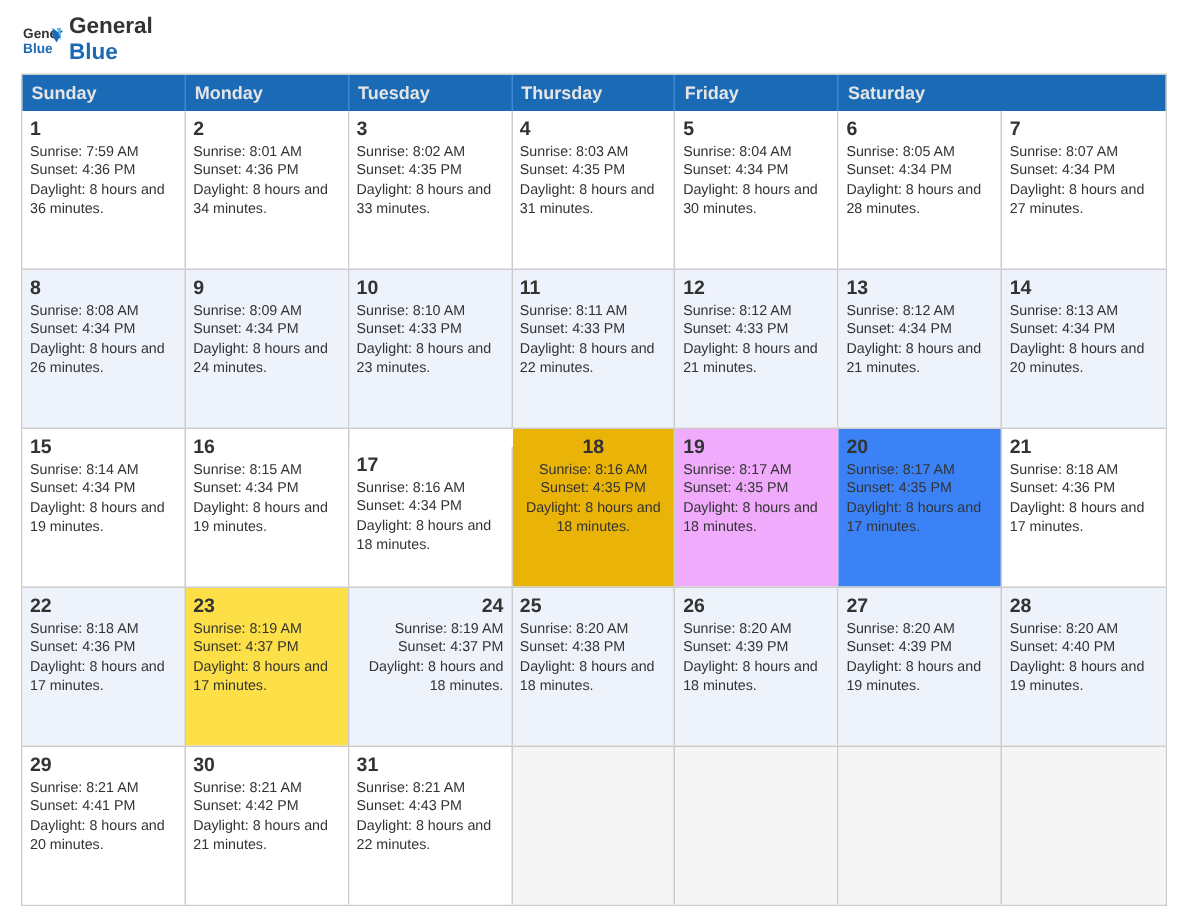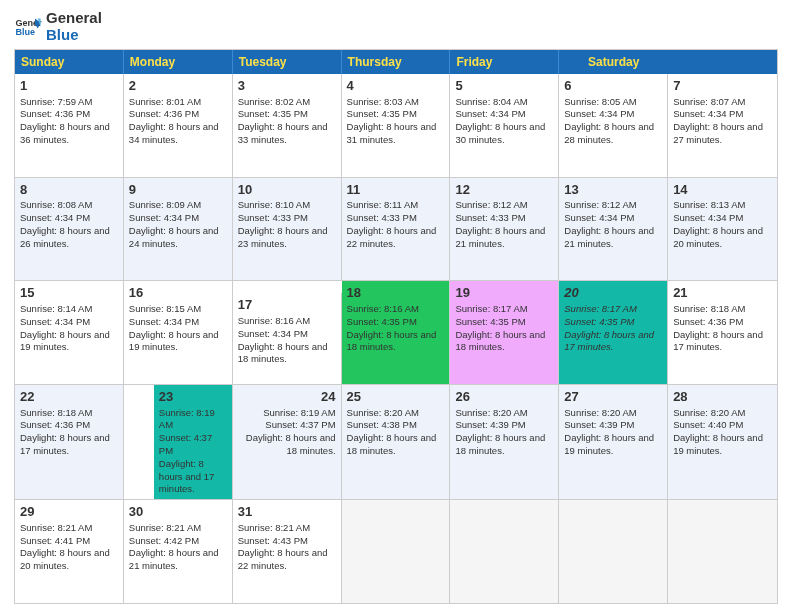--- a/index.html
+++ b/index.html
@@ -51,27 +51,27 @@
       display: flex;
       flex-direction: column;
       border: 1px solid #ccc;
     }
     .cal-header {
       display: grid;
       grid-template-columns: repeat(7, 1fr);
       background: #1a6ab5;
     }
     .cal-header-cell {
-      color: #fde047;
+      color: #e5e5e5;
       font-weight: bold;
       font-size: 12px;
       padding: 5px 6px;
       border-right: 1px solid #3a8ad5;
     }
-    .cal-header-cell:last-child { border-right: none; text-align: center; }
+    .cal-header-cell:last-child { border-right: none; }
     .cal-body {
       flex: 1;
       display: flex;
       flex-direction: column;
     }
     .cal-row {
       display: grid;
       grid-template-columns: repeat(7, 1fr);
       flex: 1;
       border-top: 1px solid #ccc;
@@ -230,53 +230,53 @@
             <div>Sunrise: 8:15 AM</div>
             <div>Sunset: 4:34 PM</div>
             <div>Daylight: 8 hours and 19 minutes.</div>
           </div>
           <div class="cal-cell" style="background: rgb(255, 255, 255); margin-top: 12px;">
             <span class="day-num">17</span>
             <div>Sunrise: 8:16 AM</div>
             <div>Sunset: 4:34 PM</div>
             <div>Daylight: 8 hours and 18 minutes.</div>
           </div>
-          <div class="cal-cell" style="background: #22c55e;">
+          <div class="cal-cell" style="background: #eab308; text-align: center;">
             <span class="day-num">18</span>
             <div>Sunrise: 8:16 AM</div>
             <div>Sunset: 4:35 PM</div>
             <div>Daylight: 8 hours and 18 minutes.</div>
           </div>
           <div class="cal-cell" style="background: #f0abfc;">
             <span class="day-num">19</span>
             <div>Sunrise: 8:17 AM</div>
             <div>Sunset: 4:35 PM</div>
             <div>Daylight: 8 hours and 18 minutes.</div>
           </div>
-          <div class="cal-cell" style="background: #14b8a6; font-style: italic;">
+          <div class="cal-cell" style="background: #3b82f6;">
             <span class="day-num">20</span>
             <div>Sunrise: 8:17 AM</div>
             <div>Sunset: 4:35 PM</div>
             <div>Daylight: 8 hours and 17 minutes.</div>
           </div>
           <div class="cal-cell" style="background: rgb(255, 255, 255);">
             <span class="day-num">21</span>
             <div>Sunrise: 8:18 AM</div>
             <div>Sunset: 4:36 PM</div>
             <div>Daylight: 8 hours and 17 minutes.</div>
           </div>
         </div>
         <div class="cal-row">
           <div class="cal-cell" style="background: rgb(238, 242, 250);">
             <span class="day-num">22</span>
             <div>Sunrise: 8:18 AM</div>
             <div>Sunset: 4:36 PM</div>
             <div>Daylight: 8 hours and 17 minutes.</div>
           </div>
-          <div class="cal-cell" style="background: #14b8a6; margin-left: 30px;">
+          <div class="cal-cell" style="background: #fde047;">
             <span class="day-num">23</span>
             <div>Sunrise: 8:19 AM</div>
             <div>Sunset: 4:37 PM</div>
             <div>Daylight: 8 hours and 17 minutes.</div>
           </div>
           <div class="cal-cell" style="background: rgb(238, 242, 250); text-align: right;">
             <span class="day-num">24</span>
             <div>Sunrise: 8:19 AM</div>
             <div>Sunset: 4:37 PM</div>
             <div>Daylight: 8 hours and 18 minutes.</div>

